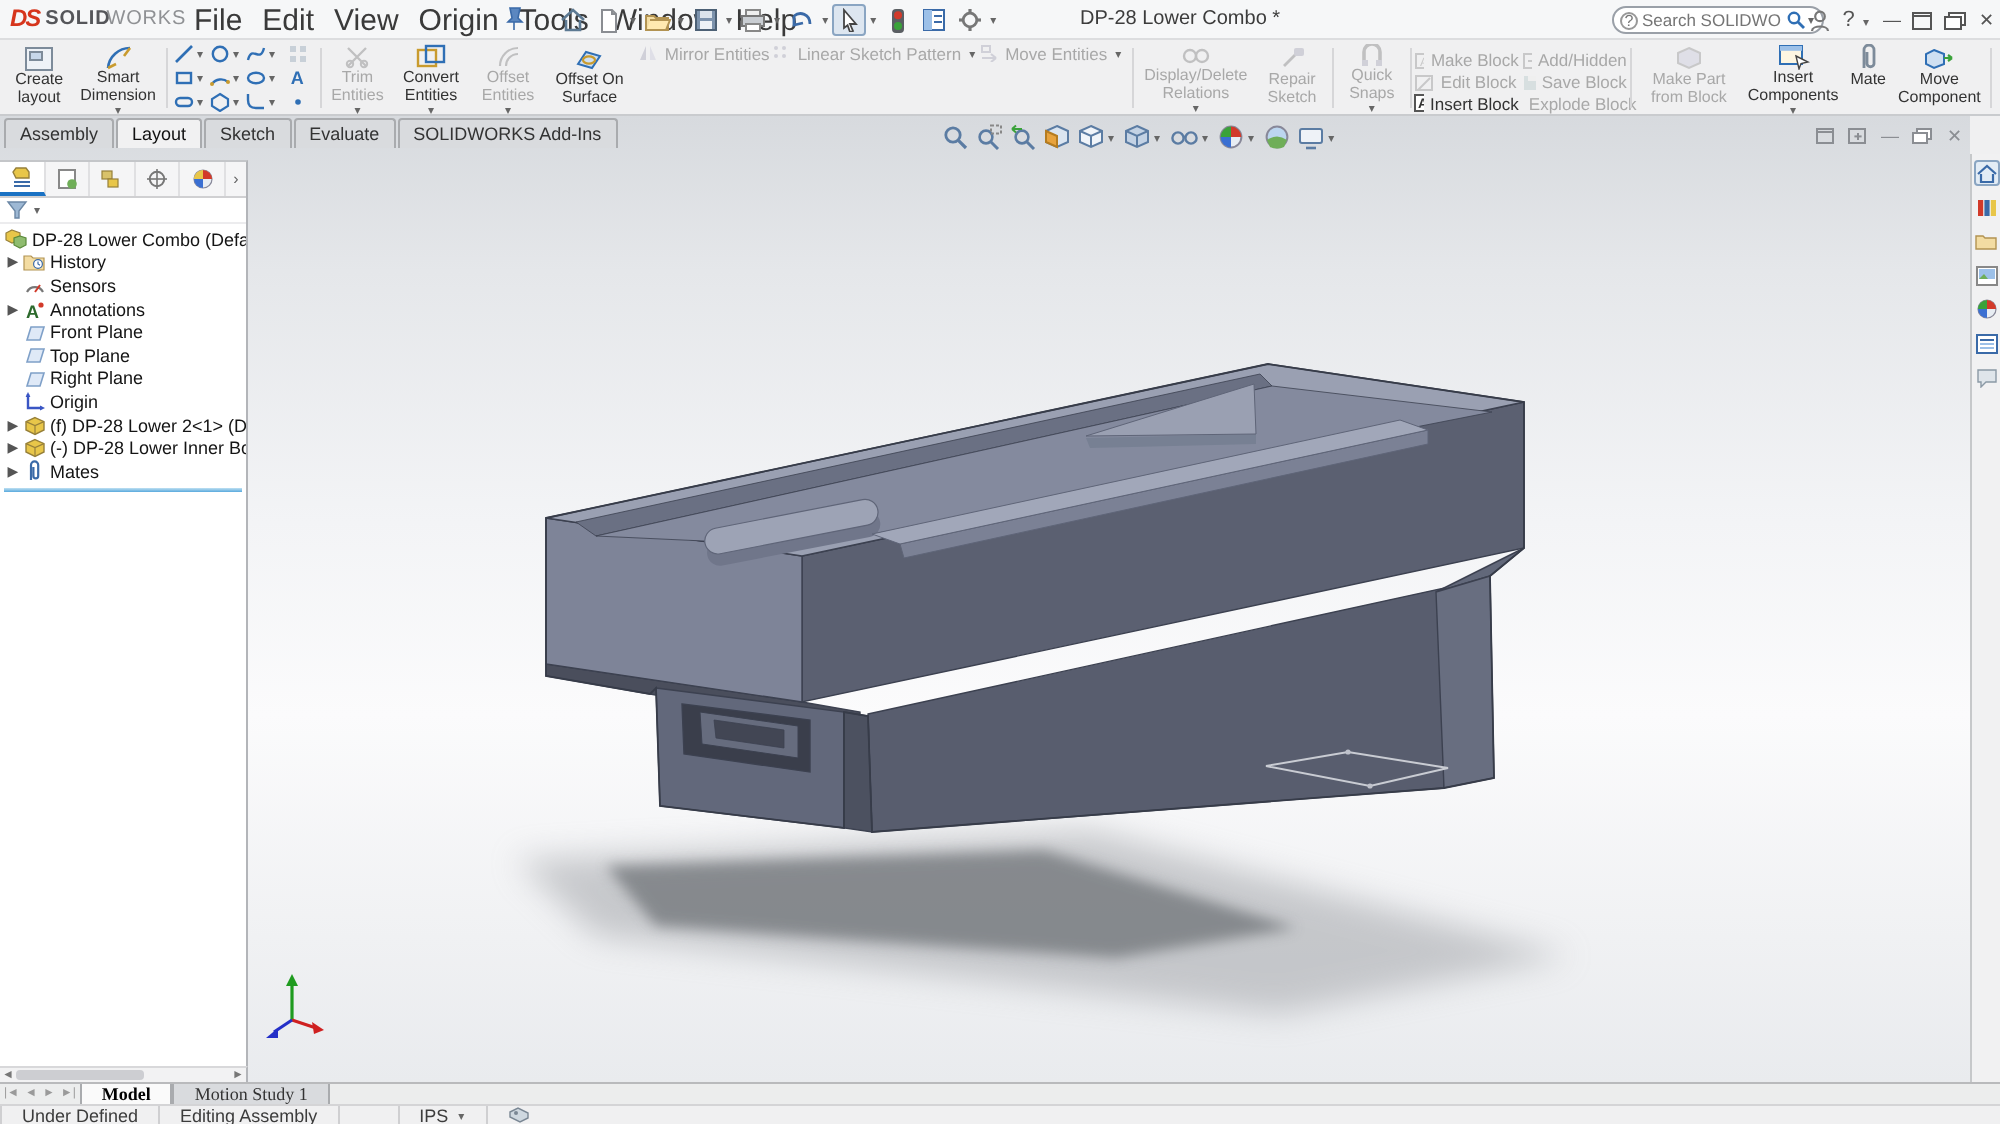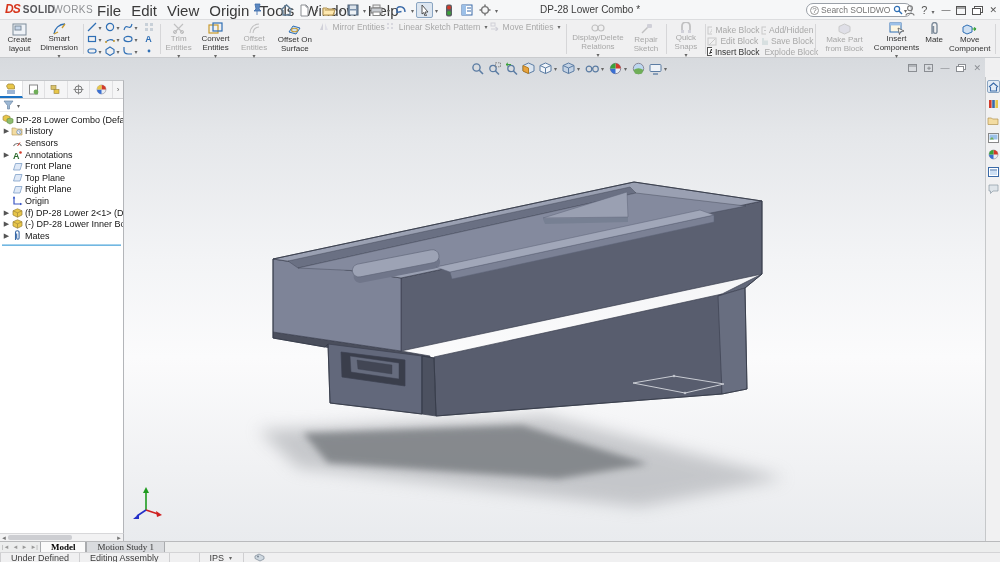--- a/index.html
+++ b/index.html
@@ -653,20 +653,27 @@
         </svg>
       <span style="font-size:9px;">—</span>
       <svg width="10" height="8">
           <rect x="2.5" y="0.5" width="7" height="5" fill="#fff" stroke="#8b8e93"></rect>
           <rect x="0.5" y="2.5" width="7" height="5" fill="#fff" stroke="#8b8e93"></rect>
         </svg>
       <span style="font-size:9px;">✕</span>
     </div>
   </div>
 
+  <div class="tabstrip">
+    <span class="tab">Assembly</span>
+    <span class="tab active">Layout</span>
+    <span class="tab">Sketch</span>
+    <span class="tab">Evaluate</span>
+    <span class="tab">SOLIDWORKS Add-Ins</span>
+  </div>
 
   <div class="lpanel">
     <div class="ptabs">
       <span class="ptab active">
           <svg width="11" height="11">
             <polygon points="3,1 8,1 9.5,3 9.5,6 3,6 1.5,3" fill="#e8c649" stroke="#97803a" stroke-width=".7"></polygon>
             <line x1="2" y1="8" x2="10" y2="8" stroke="#3a6aa8"></line>
             <line x1="2" y1="10" x2="10" y2="10" stroke="#3a6aa8"></line>
           </svg>
         </span>

